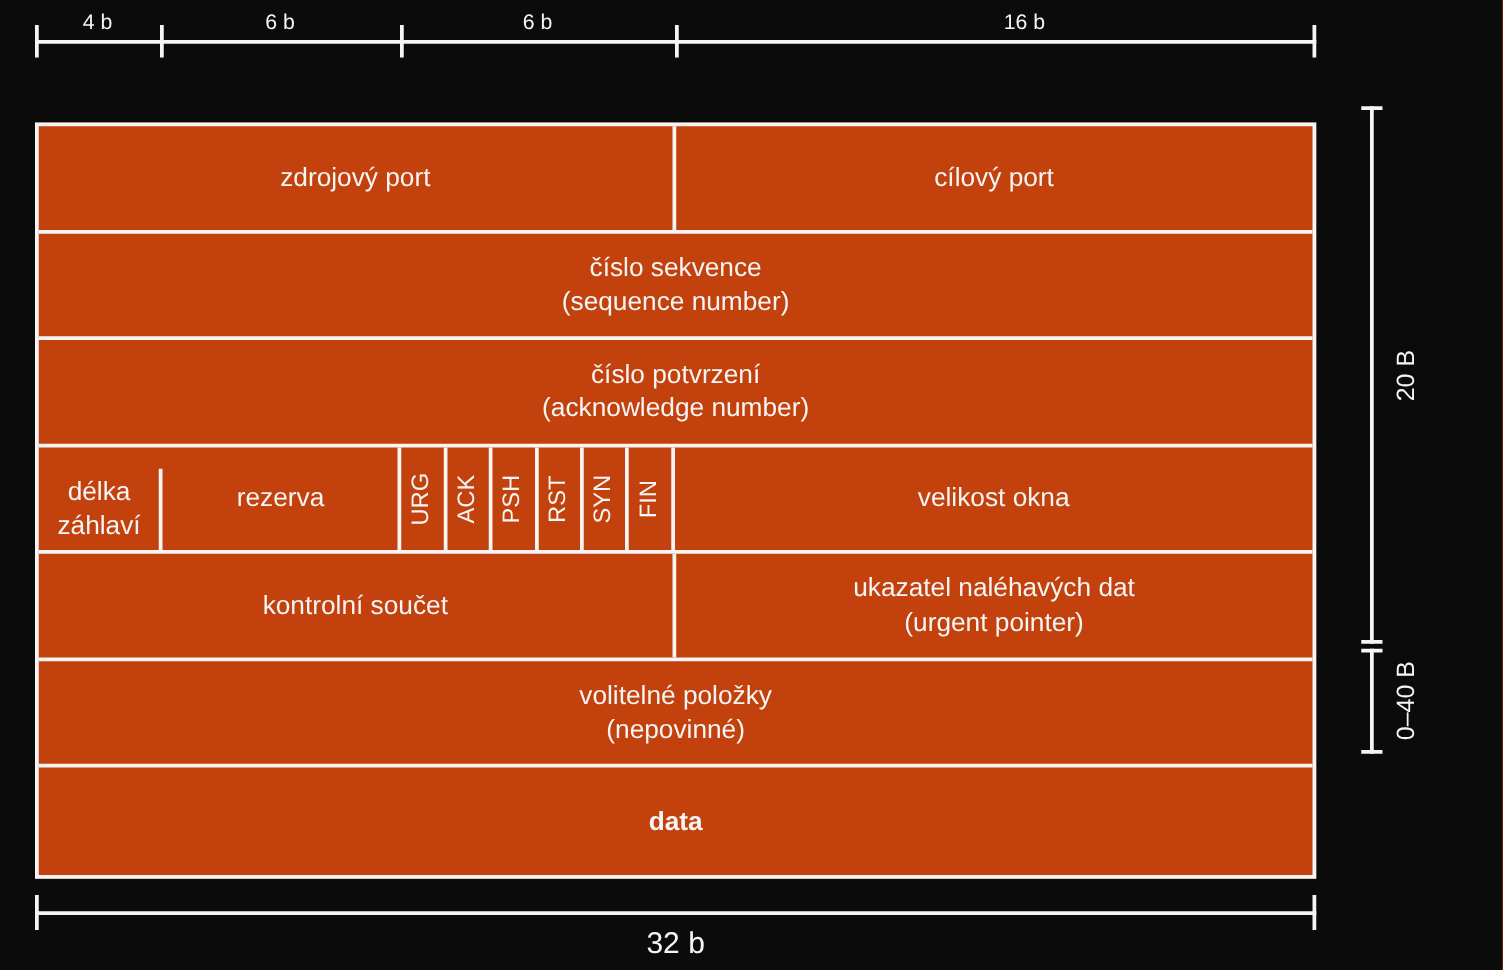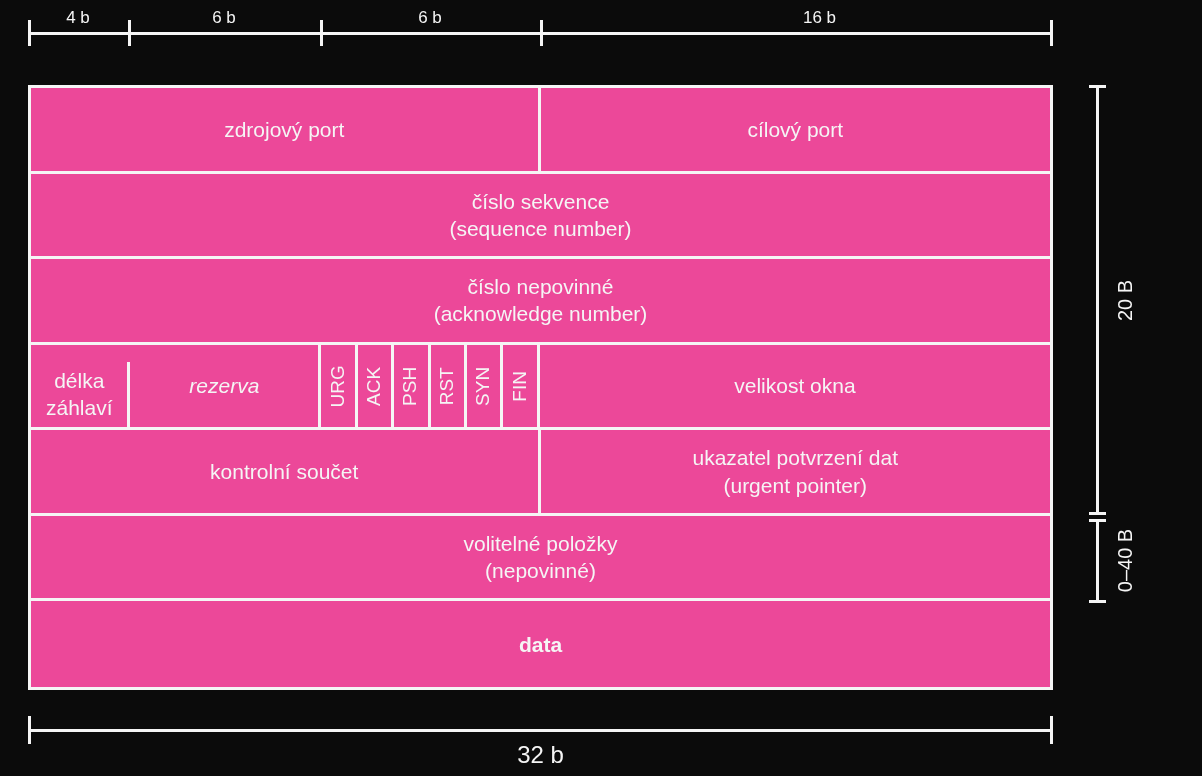--- a/index.html
+++ b/index.html
@@ -16,37 +16,37 @@
 
   
   .ruler-label {
     position: absolute; top: 6px; height: 24px;
     display: flex; align-items: center; justify-content: center;
     font-size: 17px;
   }
 
   
   .tcp-table {
-    position: absolute; left: 28px; top: 85px; width: 1025px; height: 605px;
+    position: absolute; left: 28px; top: 98px; width: 1025px; height: 605px;
     border: 3px solid #f5f5f5;
     display: grid; grid-template-rows: repeat(7, 1fr);
-    background: #ec4899;
+    background: #c2410c;
   }
   .trow { display: flex; border-bottom: 3px solid #f5f5f5; min-height: 0; }
   .trow:last-child { border-bottom: none; font-weight: bold; }
   .cell {
     display: flex; flex-direction: column; align-items: center; justify-content: center;
     border-right: 3px solid #f5f5f5;
     font-size: 21px; line-height: 1.3; text-align: center;
     min-width: 0;
   }
   .cell:last-child { border-right: none; align-items: center; }
   .w-half  { flex: 0 0 50%; }
   .w-c1    { flex: 0 0 9.76%; }
-  .w-c2    { flex: 0 0 18.73%; font-style: italic; }
+  .w-c2    { flex: 0 0 18.73%; }
   .w-flag  { flex: 0 0 3.577%; }
   .w-fill  { flex: 1 1 auto; }
   .wrap-cell { padding: 0 12px; margin-top: 17px; }
   .flag-cell span {
     transform: rotate(-90deg);
     white-space: nowrap;
     font-size: 19px;
   }
 
   
@@ -95,21 +95,21 @@
 
     <div class="trow">
       <div class="cell w-fill">
         <span>číslo sekvence</span>
         <span>(sequence number)</span>
       </div>
     </div>
 
     <div class="trow">
       <div class="cell w-fill">
-        <span>číslo nepovinné</span>
+        <span>číslo potvrzení</span>
         <span>(acknowledge number)</span>
       </div>
     </div>
 
     <div class="trow">
       <div class="cell w-c1 wrap-cell">
         <span>délka záhlaví</span>
       </div>
       <div class="cell w-c2">
         <span>rezerva</span>
@@ -135,21 +135,21 @@
       <div class="cell w-fill">
         <span>velikost okna</span>
       </div>
     </div>
 
     <div class="trow">
       <div class="cell w-half">
         <span>kontrolní součet</span>
       </div>
       <div class="cell w-fill">
-        <span>ukazatel potvrzení dat</span>
+        <span>ukazatel naléhavých dat</span>
         <span>(urgent pointer)</span>
       </div>
     </div>
 
     <div class="trow">
       <div class="cell w-fill">
         <span>volitelné položky</span>
         <span>(nepovinné)</span>
       </div>
     </div>

